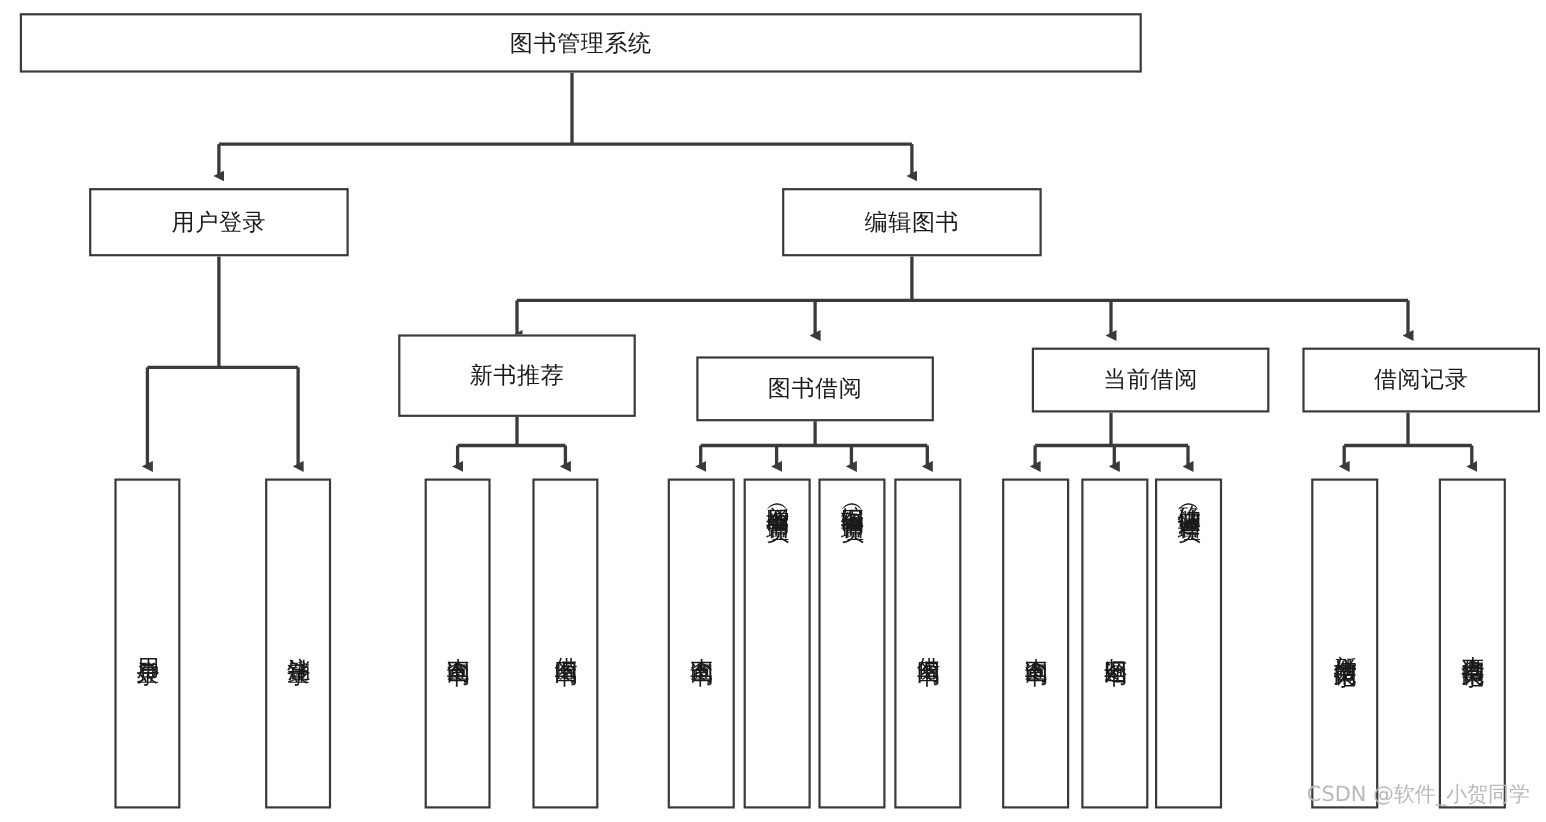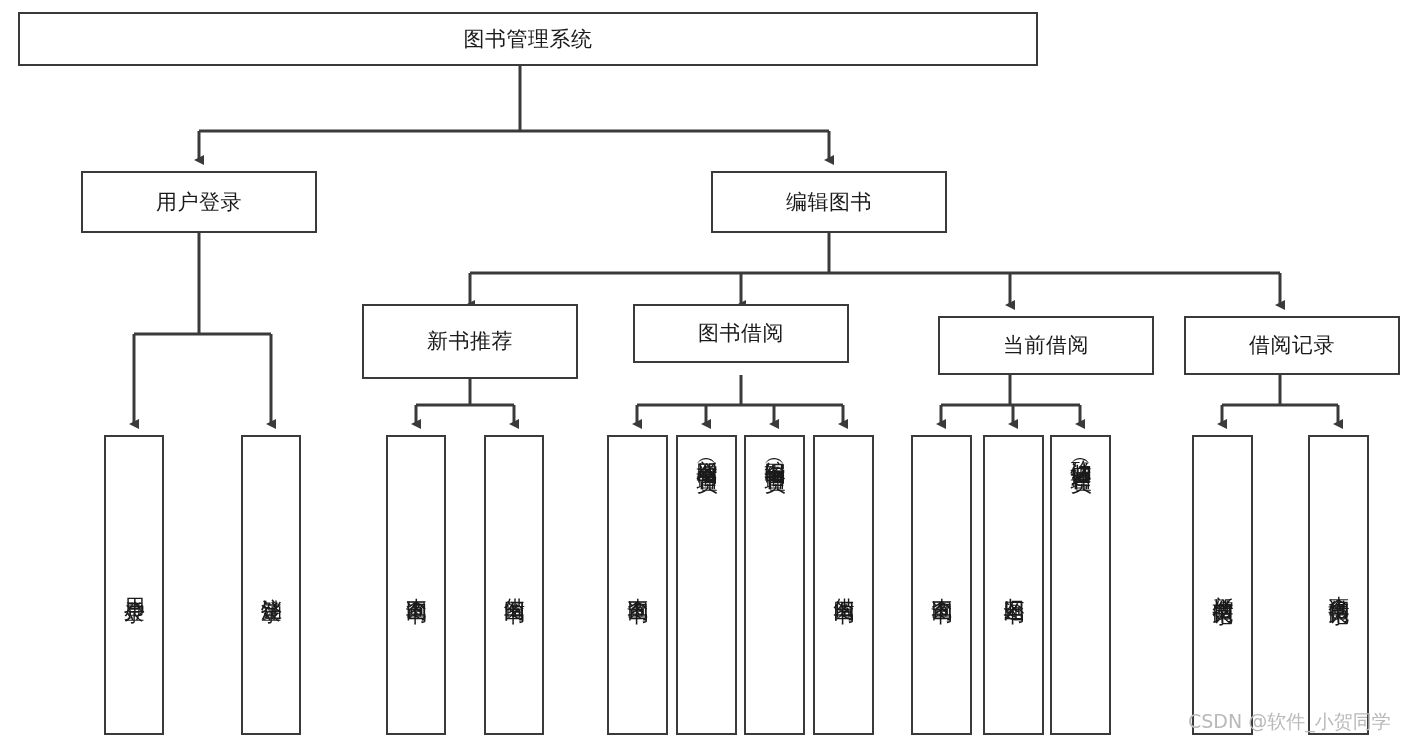--- a/index.html
+++ b/index.html
@@ -142,21 +142,21 @@
   <div class="node-box" style="left: 81px; top: 171px; width: 236px; height: 62px;">
     <span class="node-label">用户登录</span>
   </div>
   <div class="node-box" style="left: 711px; top: 171px; width: 236px; height: 62px;">
     <span class="node-label">编辑图书</span>
   </div>
 
   <div class="node-box" style="left: 362px; top: 304px; width: 216px; height: 75px;">
     <span class="node-label">新书推荐</span>
   </div>
-  <div class="node-box" style="left: 633px; top: 304px; width: 216px; height: 59px;">
+  <div class="node-box" style="left: 633px; top: 324px; width: 216px; height: 59px;">
     <span class="node-label">图书借阅</span>
   </div>
   <div class="node-box" style="left: 938px; top: 316px; width: 216px; height: 59px;">
     <span class="node-label">当前借阅</span>
   </div>
   <div class="node-box" style="left: 1172px; top: 316px; width: 216px; height: 59px; margin-left: 12px;">
     <span class="node-label">借阅记录</span>
   </div>
 
   <div class="node-box leaf center-v" style="left: 104px; top: 435px; width: 60px; height: 300px;">

